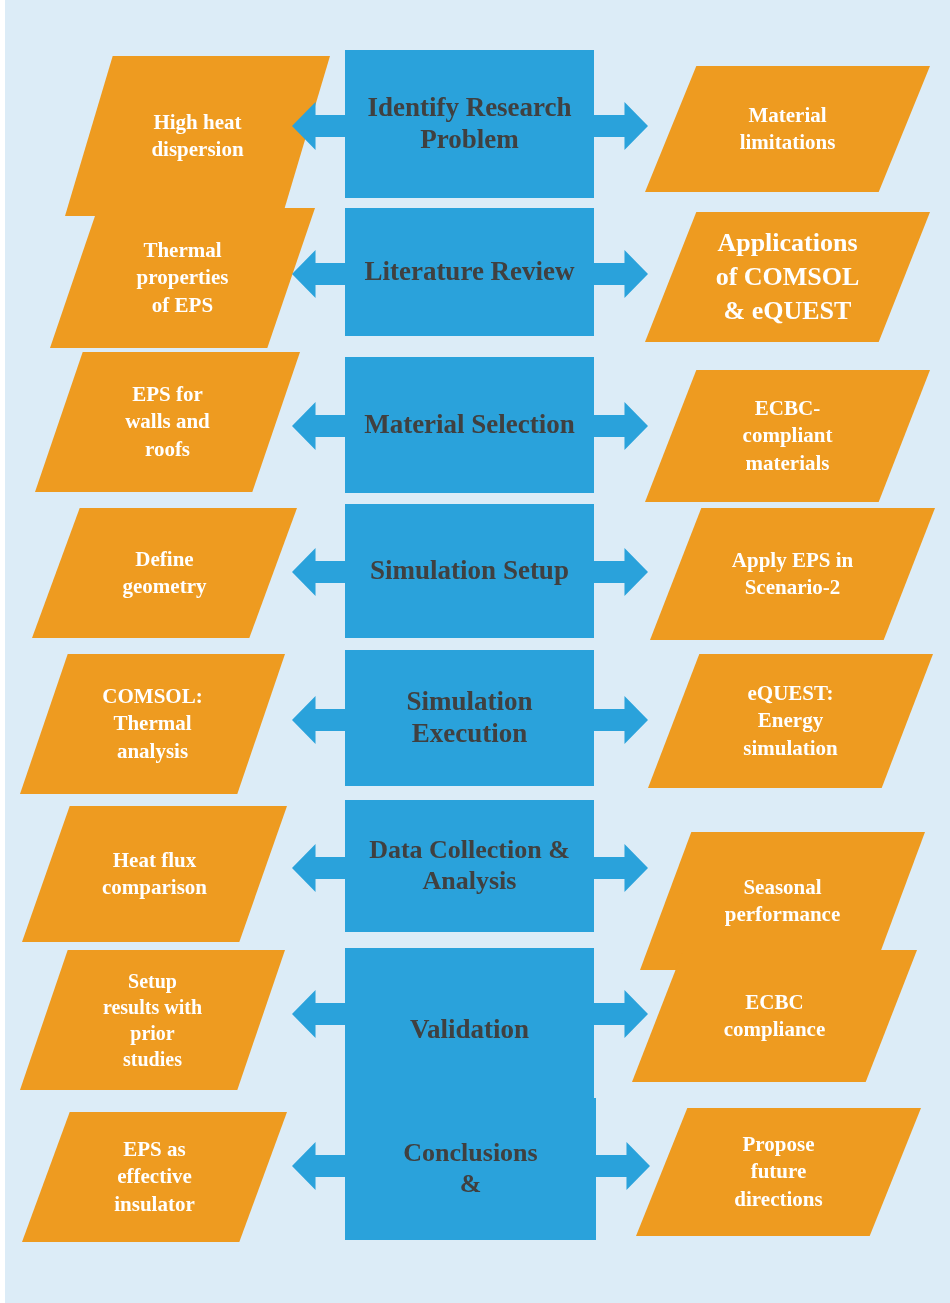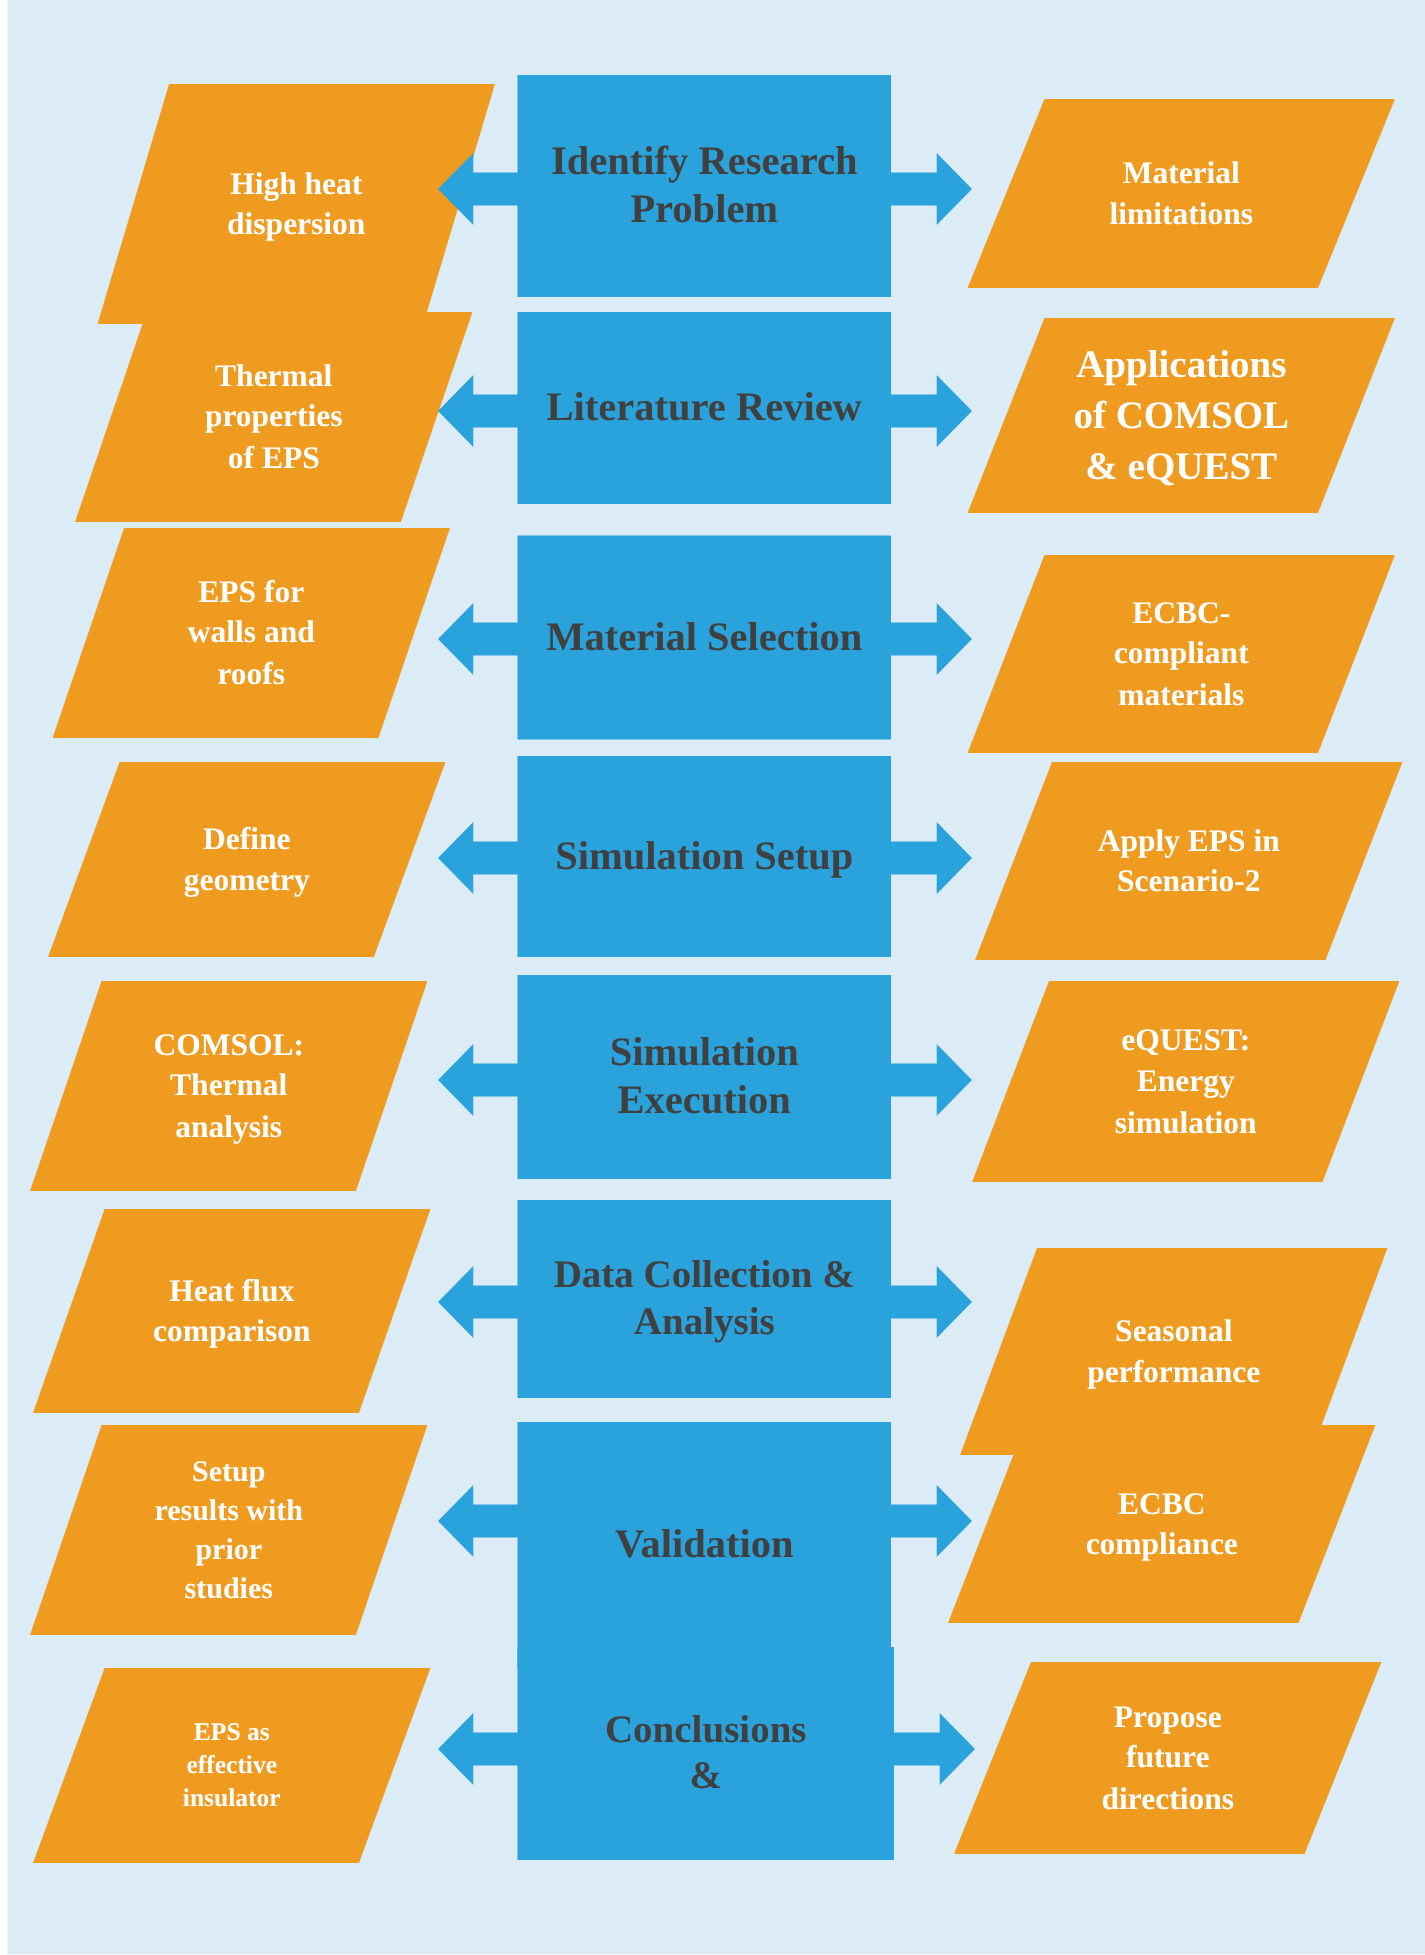--- a/index.html
+++ b/index.html
@@ -151,21 +151,21 @@
         <span class="para-txt"><span class="ln">Setup</span><br><span class="ln">results with</span><br><span class="ln">prior</span><br><span class="ln">studies</span></span>
       </div>
       <div class="arrow arrow-left" style="left: 292px; top: 990px; width: 56px; height: 48px;"></div>
       <div class="arrow arrow-right" style="left: 592px; top: 990px; width: 56px; height: 48px;"></div>
       <div class="center-box" style="left: 345px; top: 948px; width: 249px; height: 164px; font-size: 27px;">
         <span><span class="ln">Validation</span></span>
       </div>
       <div class="para" style="left: 632px; top: 950px; width: 285px; height: 132px; font-size: 21px;">
         <span class="para-txt"><span class="ln">ECBC</span><br><span class="ln">compliance</span></span>
       </div>
-      <div class="para" style="left: 22px; top: 1112px; width: 265px; height: 130px; font-size: 17px;">
+      <div class="para" style="left: 22px; top: 1112px; width: 265px; height: 130px; font-size: 21px;">
         <span class="para-txt"><span class="ln">EPS as</span><br><span class="ln">effective</span><br><span class="ln">insulator</span></span>
       </div>
       <div class="arrow arrow-left" style="left: 292px; top: 1142px; width: 56px; height: 48px;"></div>
       <div class="arrow arrow-right" style="left: 594px; top: 1142px; width: 56px; height: 48px;"></div>
       <div class="center-box" style="left: 345px; top: 1098px; width: 251px; height: 142px; font-size: 26px;">
         <span><span class="ln">Conclusions</span><br><span class="ln">&amp;</span><br></span>
       </div>
       <div class="para" style="left: 636px; top: 1108px; width: 285px; height: 128px; font-size: 21px;">
         <span class="para-txt"><span class="ln">Propose</span><br><span class="ln">future</span><br><span class="ln">directions</span></span>
       </div>

